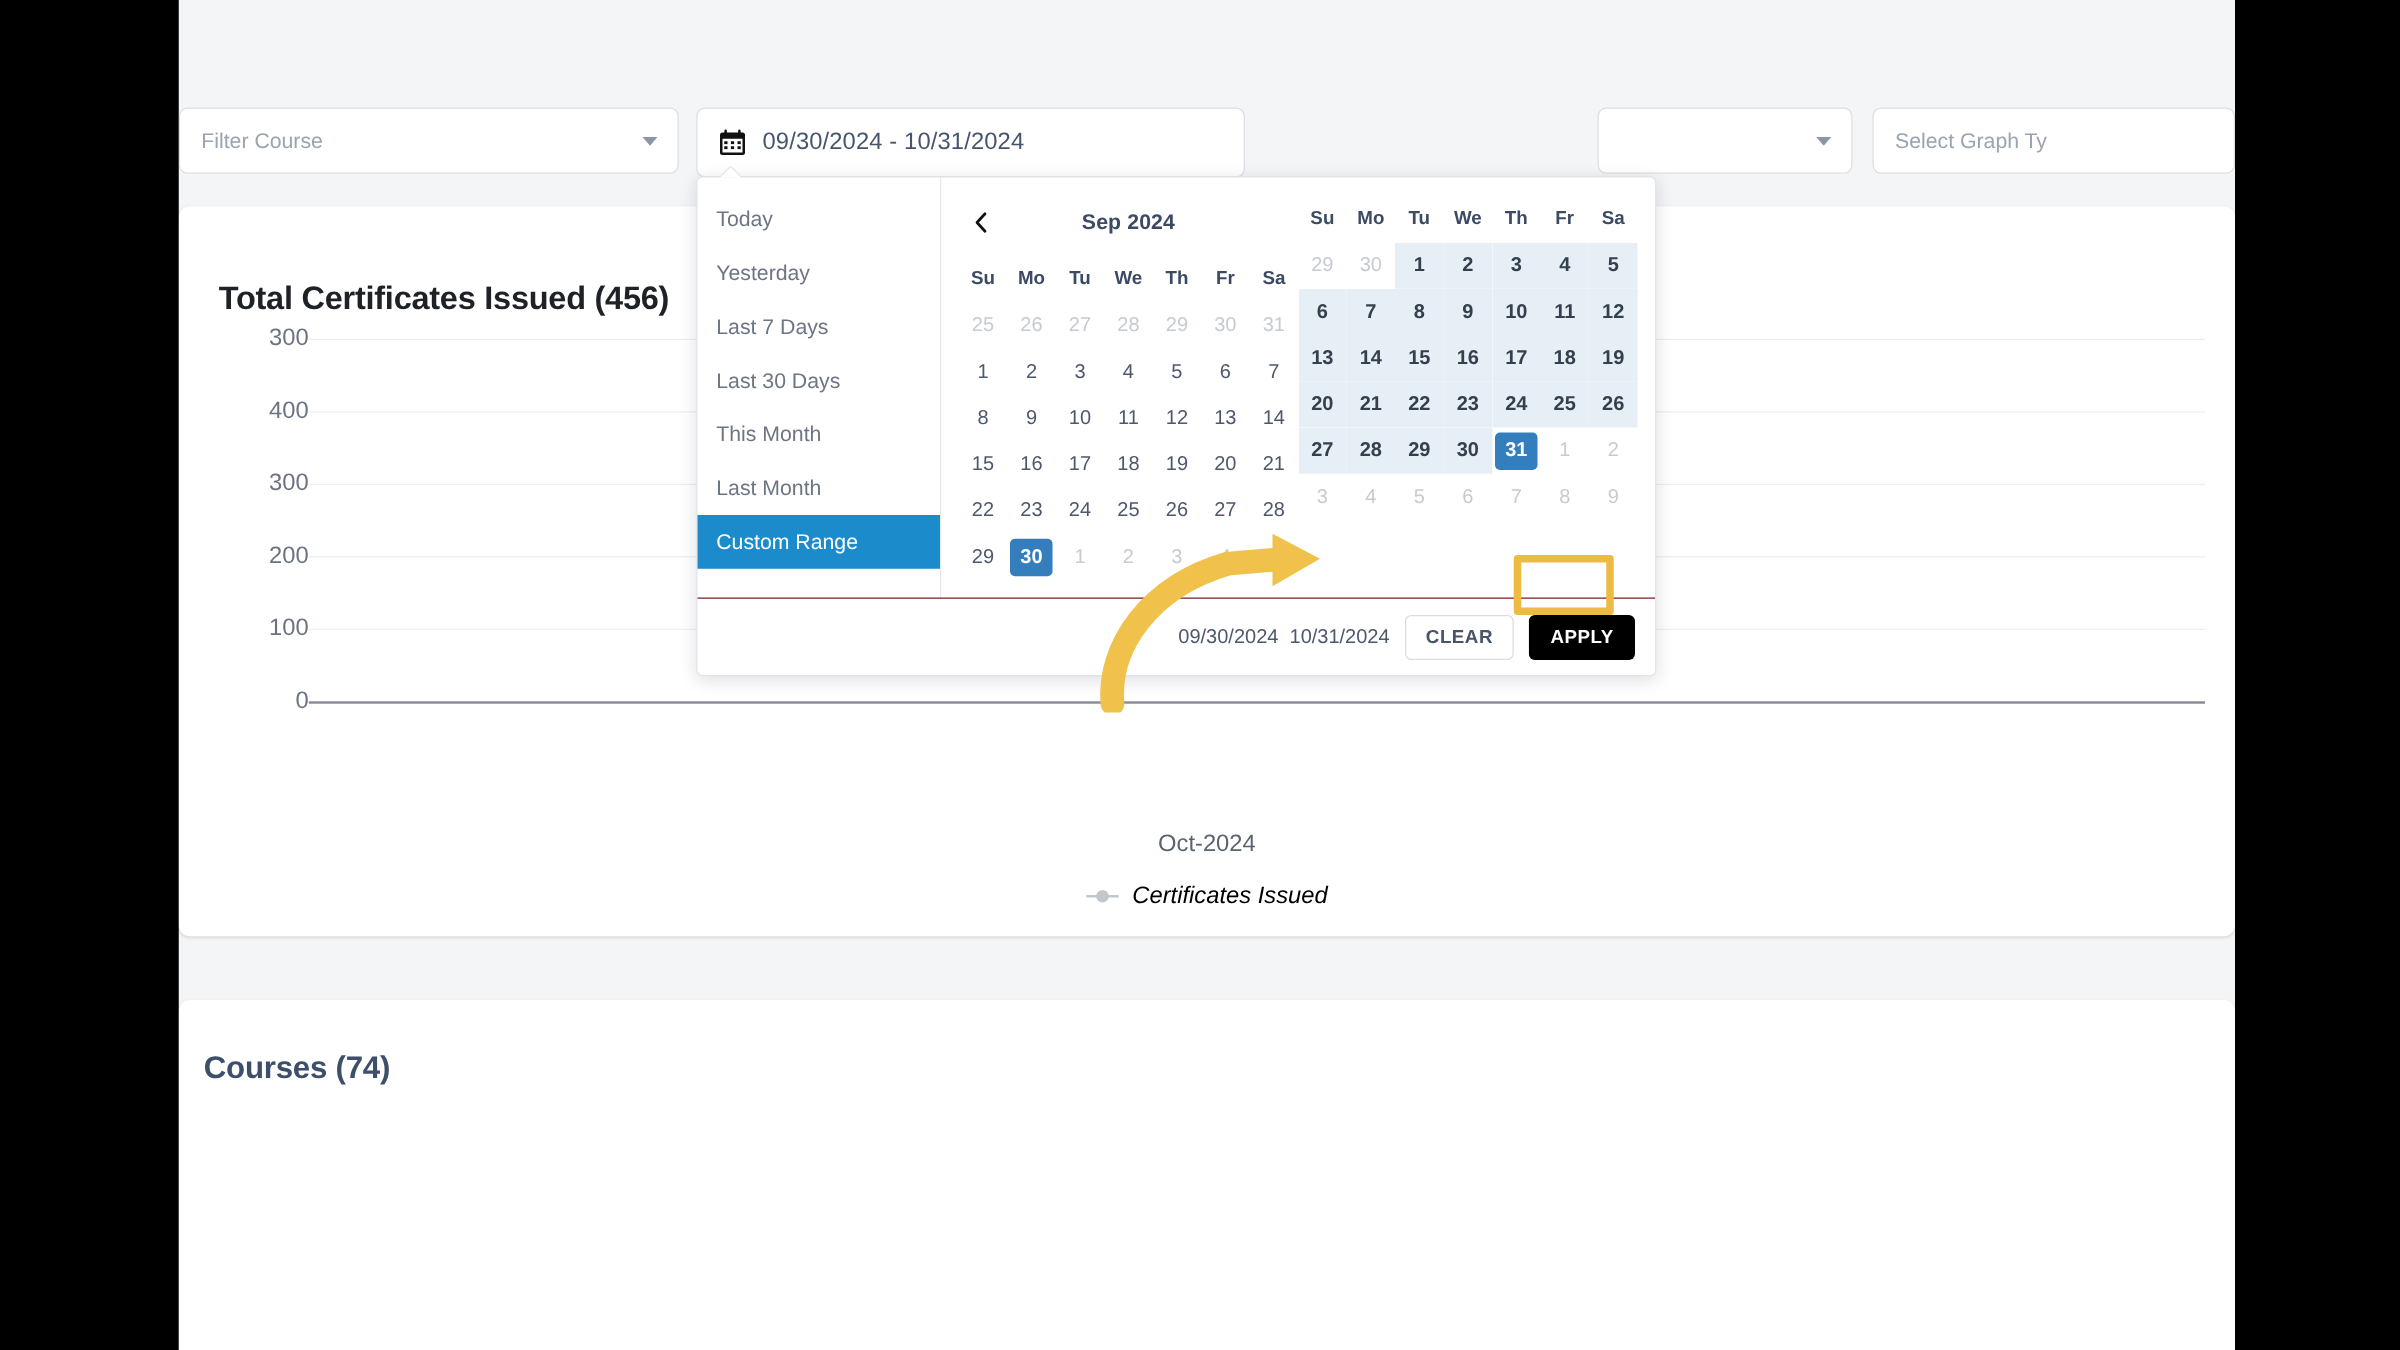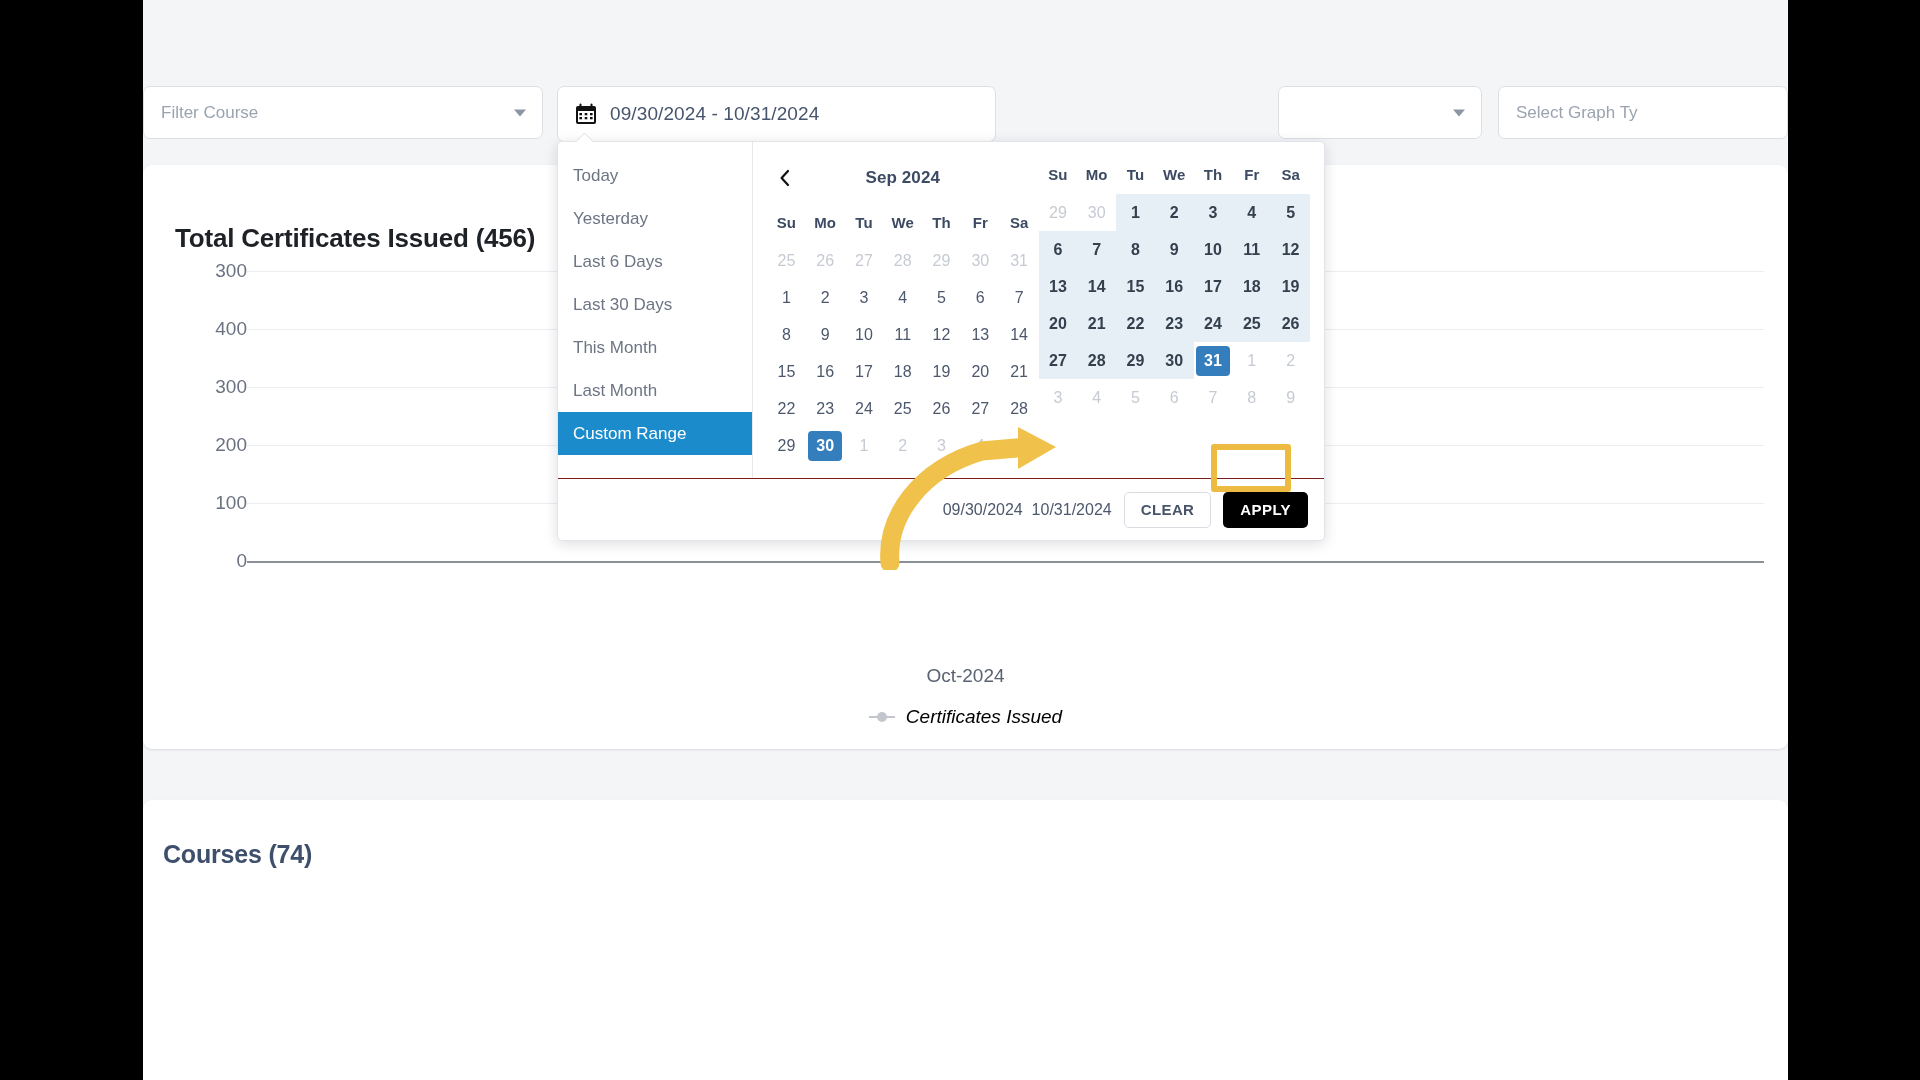--- a/index.html
+++ b/index.html
@@ -284,21 +284,21 @@
       <div class="courses-title">Courses (74)</div>
     </div>
 
     <div id="drp">
       <span class="arrow-up"></span>
 
       <div class="drp-body">
         <div class="ranges" id="ranges-list">
             <div class="range-item">Today</div>
             <div class="range-item">Yesterday</div>
-            <div class="range-item">Last 6 Days</div>
+            <div class="range-item">Last 7 Days</div>
             <div class="range-item">Last 30 Days</div>
             <div class="range-item">This Month</div>
             <div class="range-item">Last Month</div>
             <div class="range-item active">Custom Range</div>
           </div>
 
         <div class="cals">
 
           <div class="cal">
             <div class="cal-head">

